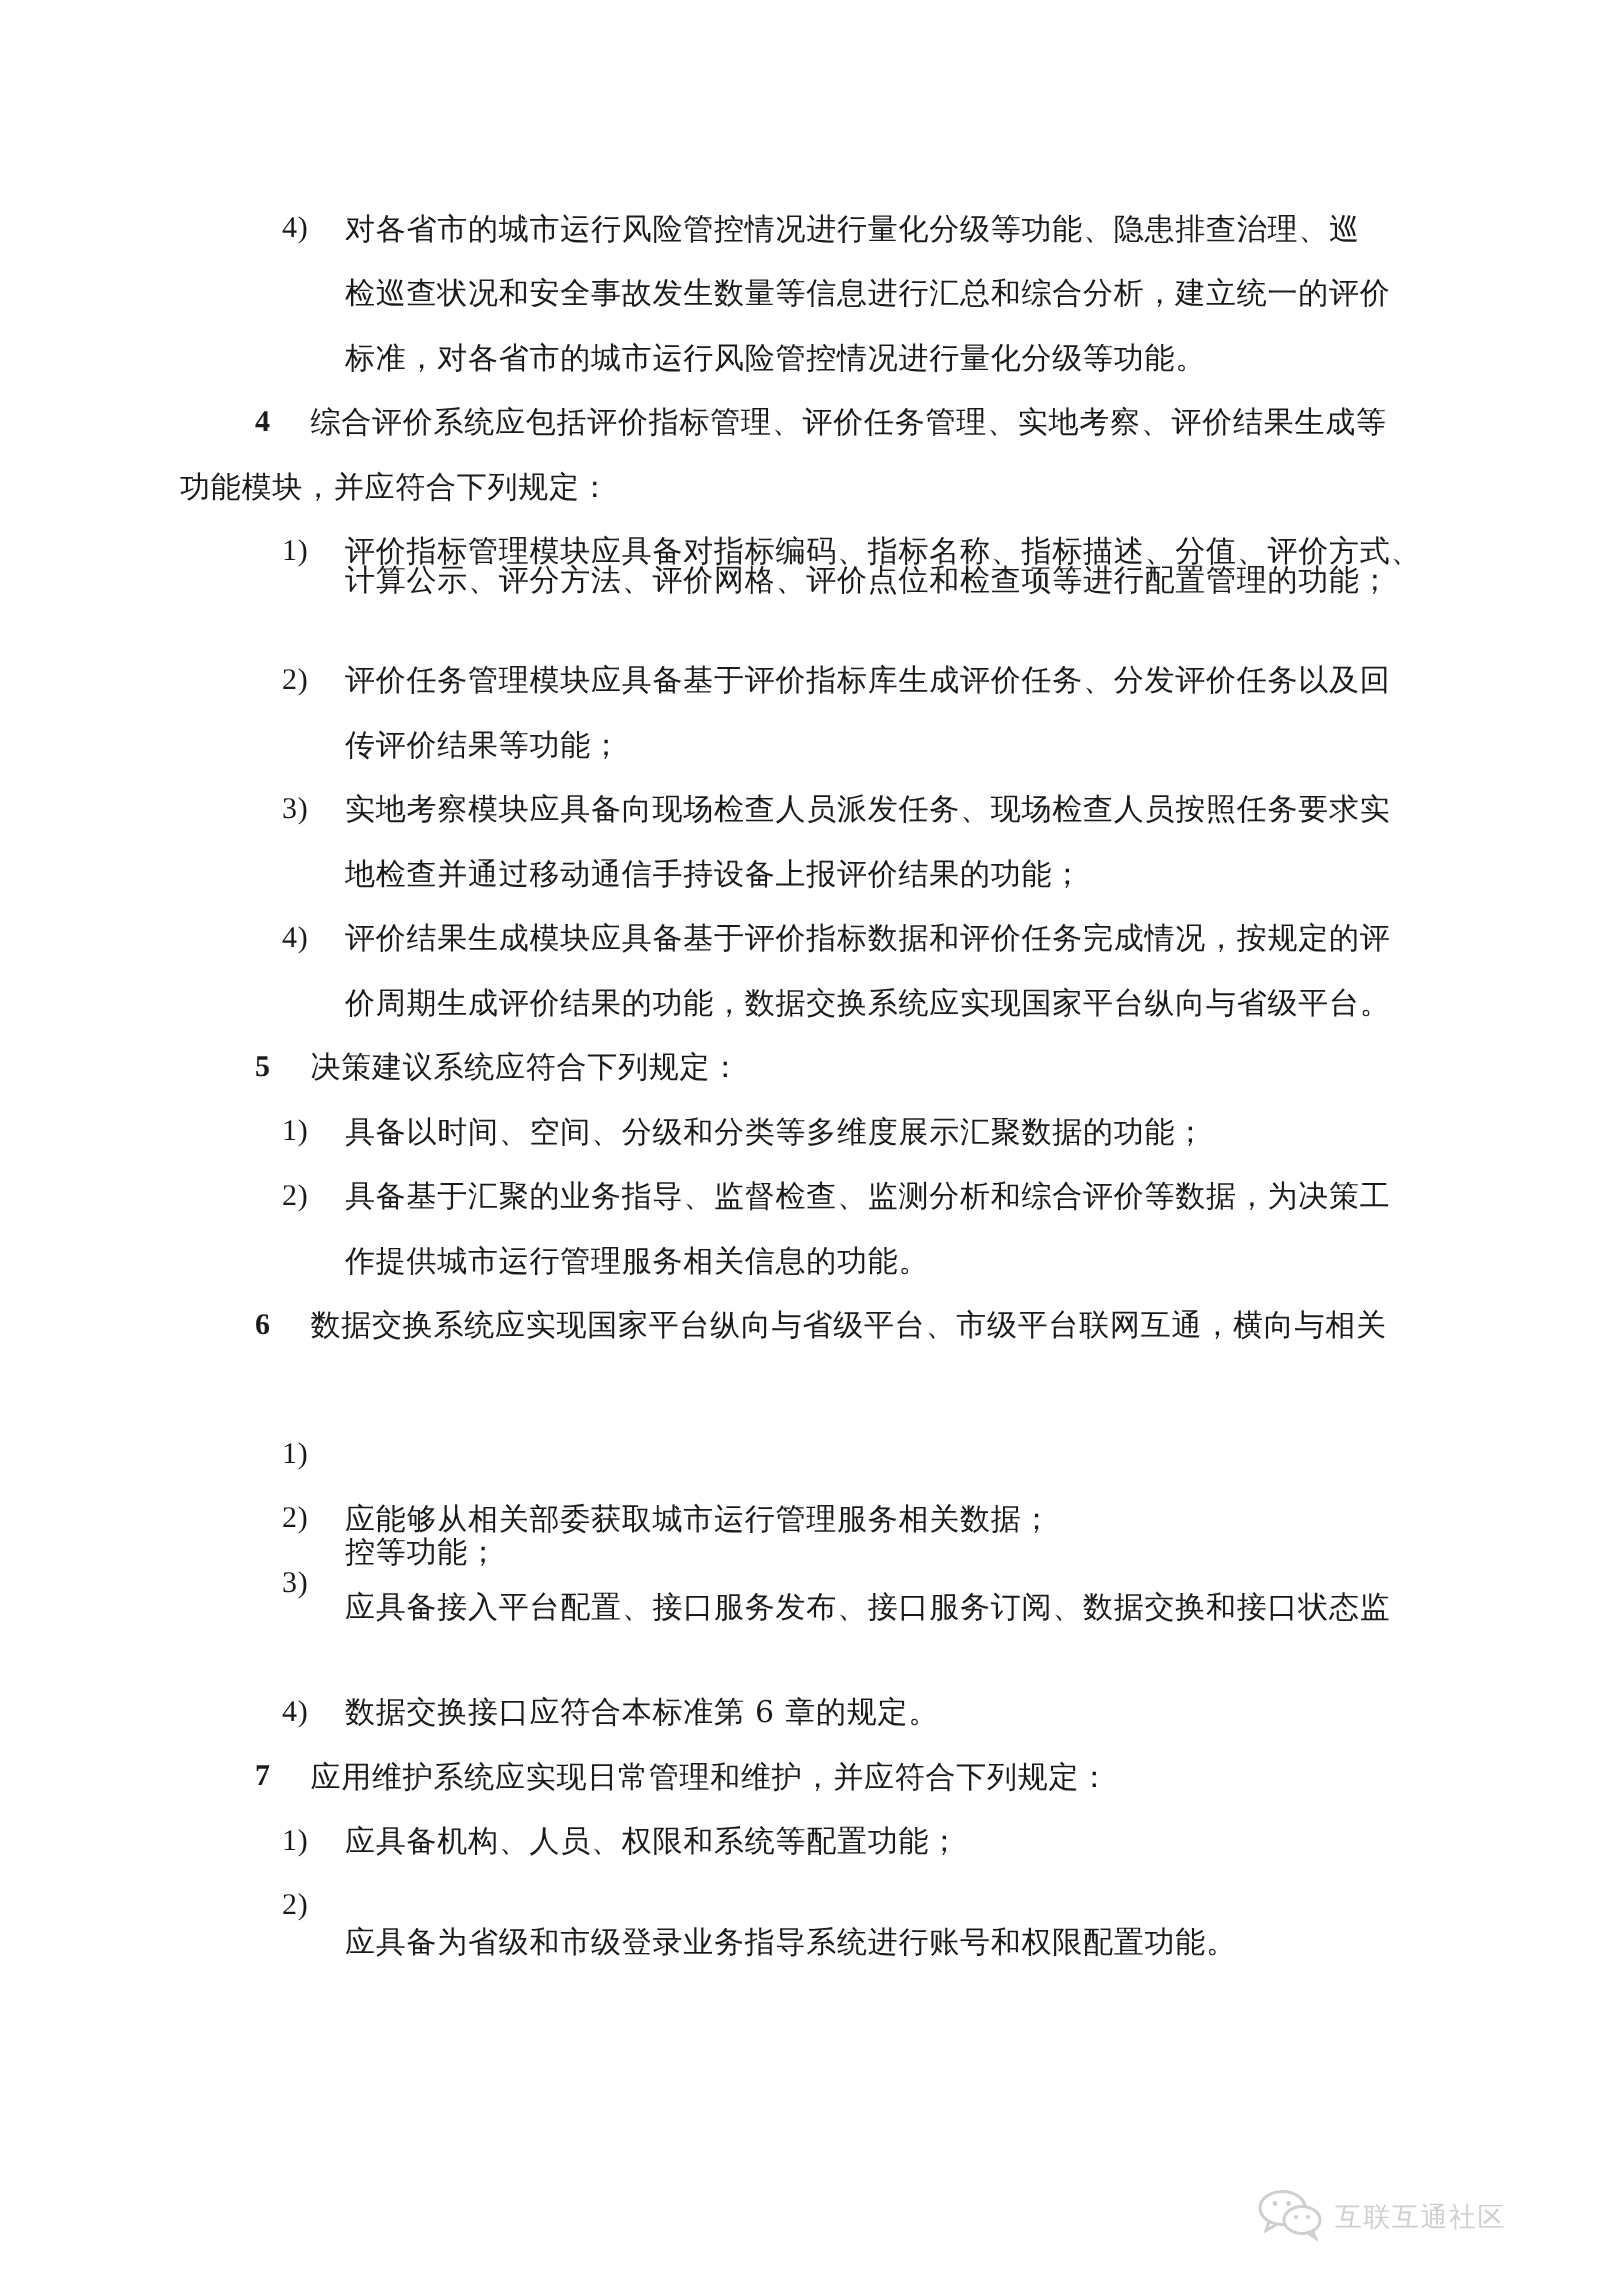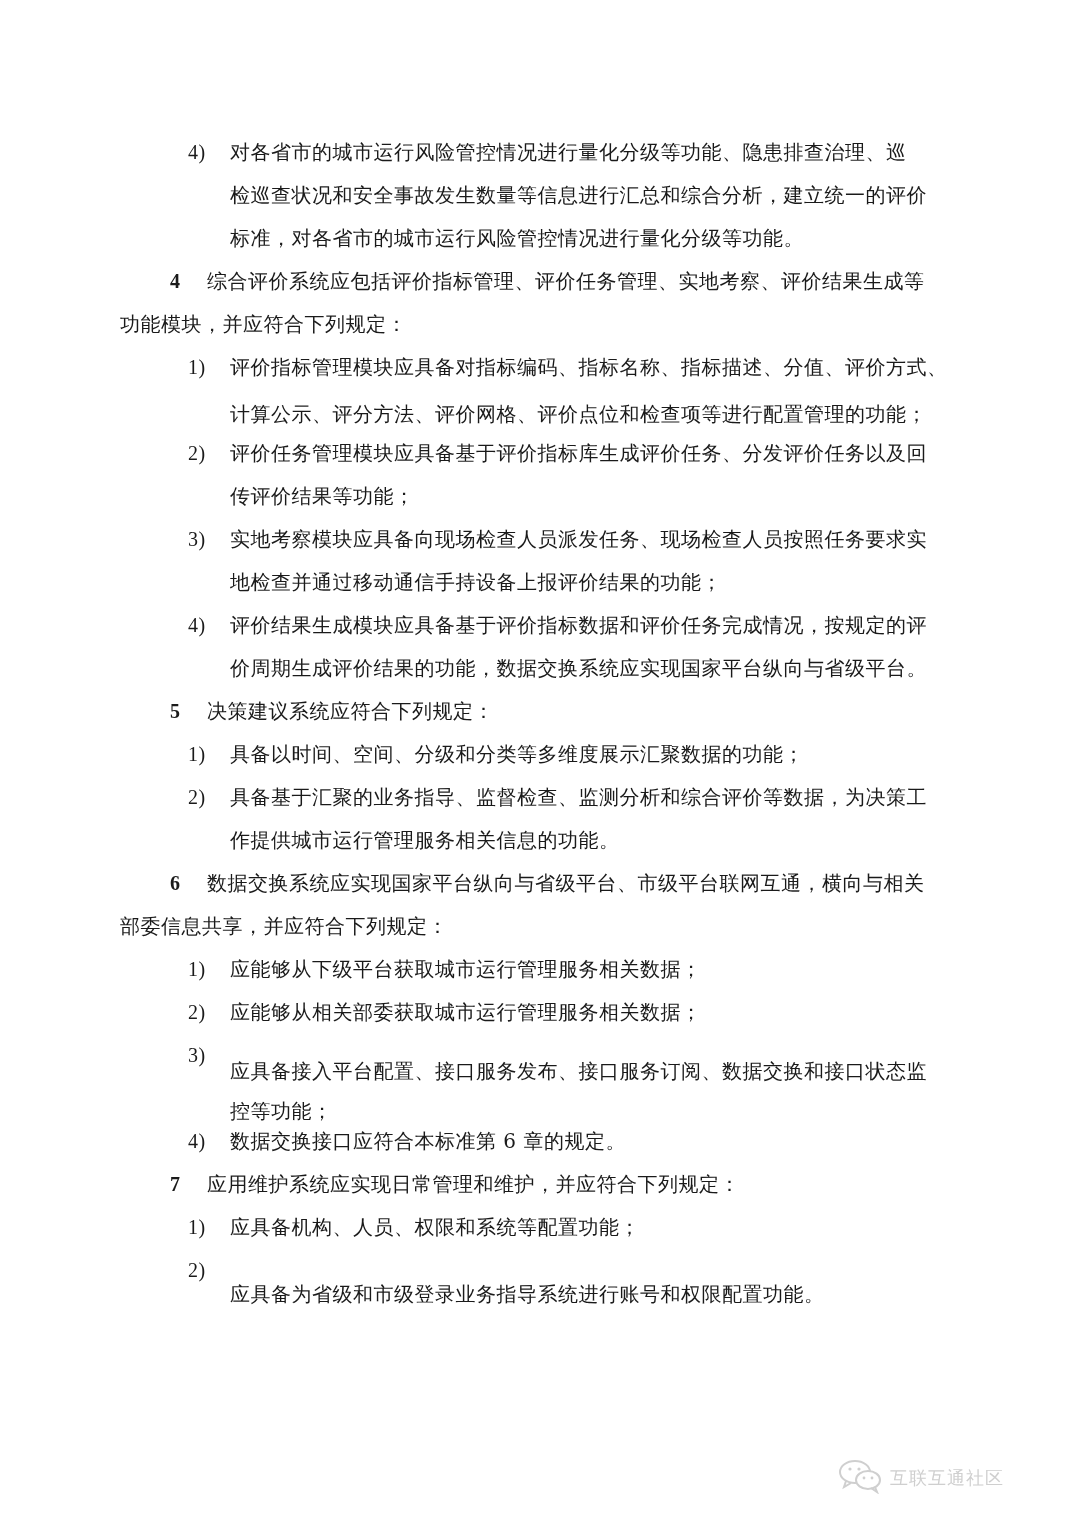--- a/index.html
+++ b/index.html
@@ -21,21 +21,21 @@
   <span class="line" style="left:230px; top:138px;">对各省市的城市运行风险管控情况进行量化分级等功能、隐患排查治理、巡</span>
   <span class="line" style="left:230px; top:181px;">检巡查状况和安全事故发生数量等信息进行汇总和综合分析，建立统一的评价</span>
   <span class="line" style="left:230px; top:224px;">标准，对各省市的城市运行风险管控情况进行量化分级等功能。</span>
 
   <span class="line clause-num" style="left:170px; top:267px;">4</span>
   <span class="line" style="left:207px; top:267px;">综合评价系统应包括评价指标管理、评价任务管理、实地考察、评价结果生成等</span>
   <span class="line" style="left:120px; top:310px;">功能模块，并应符合下列规定：</span>
 
   <span class="line num" style="left:188px; top:353px;">1)</span>
   <span class="line" style="left:230px; top:353px;">评价指标管理模块应具备对指标编码、指标名称、指标描述、分值、评价方式、</span>
-  <span class="line" style="left:230px; top:400px;">计算公示、评分方法、评价网格、评价点位和检查项等进行配置管理的功能；</span>
+  <span class="line" style="left:230px; top:372px;">计算公示、评分方法、评价网格、评价点位和检查项等进行配置管理的功能；</span>
 
   <span class="line num" style="left:188px; top:439px;">2)</span>
   <span class="line" style="left:230px; top:439px;">评价任务管理模块应具备基于评价指标库生成评价任务、分发评价任务以及回</span>
   <span class="line" style="left:230px; top:482px;">传评价结果等功能；</span>
 
   <span class="line num" style="left:188px; top:525px;">3)</span>
   <span class="line" style="left:230px; top:525px;">实地考察模块应具备向现场检查人员派发任务、现场检查人员按照任务要求实</span>
   <span class="line" style="left:230px; top:568px;">地检查并通过移动通信手持设备上报评价结果的功能；</span>
 
   <span class="line num" style="left:188px; top:611px;">4)</span>
@@ -47,31 +47,29 @@
 
   <span class="line num" style="left:188px; top:740px;">1)</span>
   <span class="line" style="left:230px; top:740px;">具备以时间、空间、分级和分类等多维度展示汇聚数据的功能；</span>
 
   <span class="line num" style="left:188px; top:783px;">2)</span>
   <span class="line" style="left:230px; top:783px;">具备基于汇聚的业务指导、监督检查、监测分析和综合评价等数据，为决策工</span>
   <span class="line" style="left:230px; top:826px;">作提供城市运行管理服务相关信息的功能。</span>
 
   <span class="line clause-num" style="left:170px; top:869px;">6</span>
   <span class="line" style="left:207px; top:869px;">数据交换系统应实现国家平台纵向与省级平台、市级平台联网互通，横向与相关</span>
-  <span class="line" style="left:120px; top:912px;">部委信息共享，并应符合下列规定：</span>
 
   <span class="line num" style="left:188px; top:955px;">1)</span>
-  <span class="line" style="left:230px; top:955px;">应能够从下级平台获取城市运行管理服务相关数据；</span>
 
   <span class="line num" style="left:188px; top:998px;">2)</span>
   <span class="line" style="left:230px; top:998px;">应能够从相关部委获取城市运行管理服务相关数据；</span>
 
   <span class="line num" style="left:188px; top:1041px;">3)</span>
   <span class="line" style="left:230px; top:1041px;margin-top:16px;">应具备接入平台配置、接口服务发布、接口服务订阅、数据交换和接口状态监</span>
-  <span class="line" style="left:230px; top:1097px;">控等功能；</span>
+  <span class="line" style="left:230px; top:1020px;">控等功能；</span>
 
   <span class="line num" style="left:188px; top:1127px;">4)</span>
   <span class="line" style="left:230px; top:1127px;">数据交换接口应符合本标准第 6 章的规定。</span>
 
   <span class="line clause-num" style="left:170px; top:1170px;">7</span>
   <span class="line" style="left:207px; top:1170px;">应用维护系统应实现日常管理和维护，并应符合下列规定：</span>
 
   <span class="line num" style="left:188px; top:1213px;">1)</span>
   <span class="line" style="left:230px; top:1213px;">应具备机构、人员、权限和系统等配置功能；</span>
 

